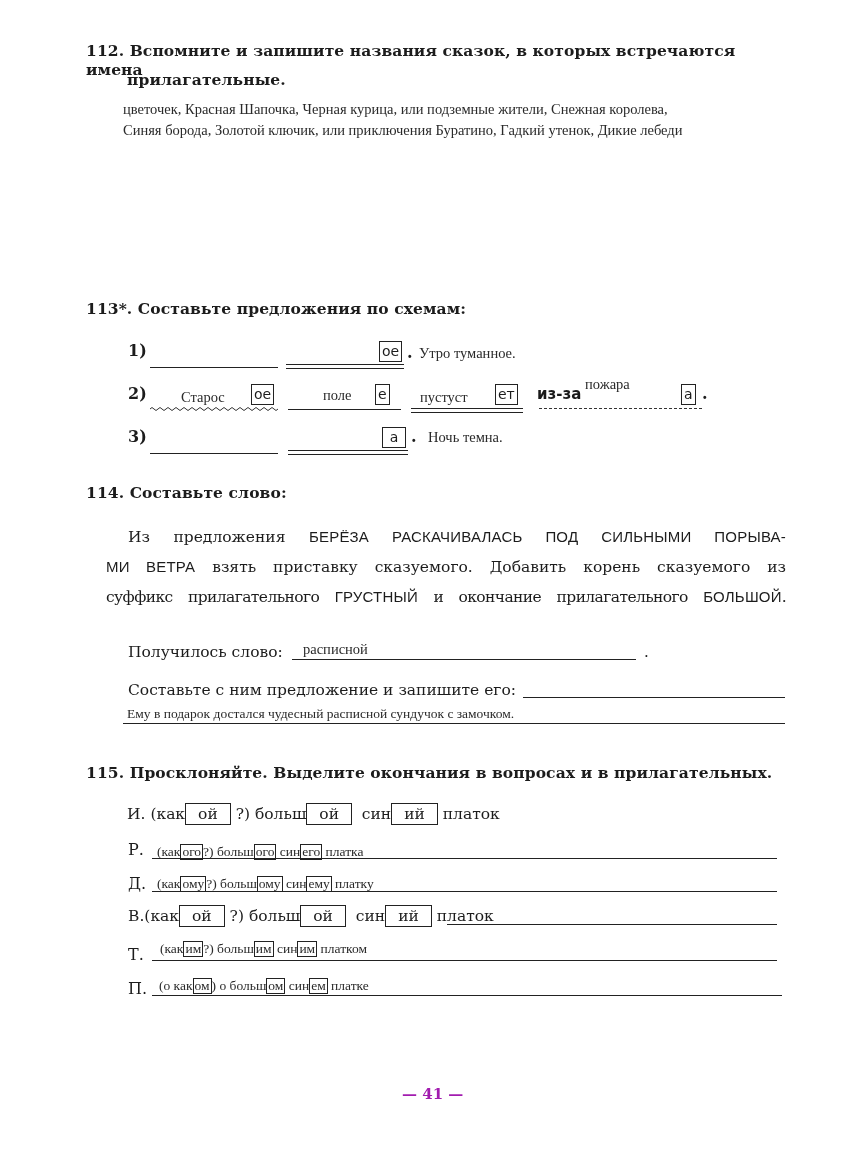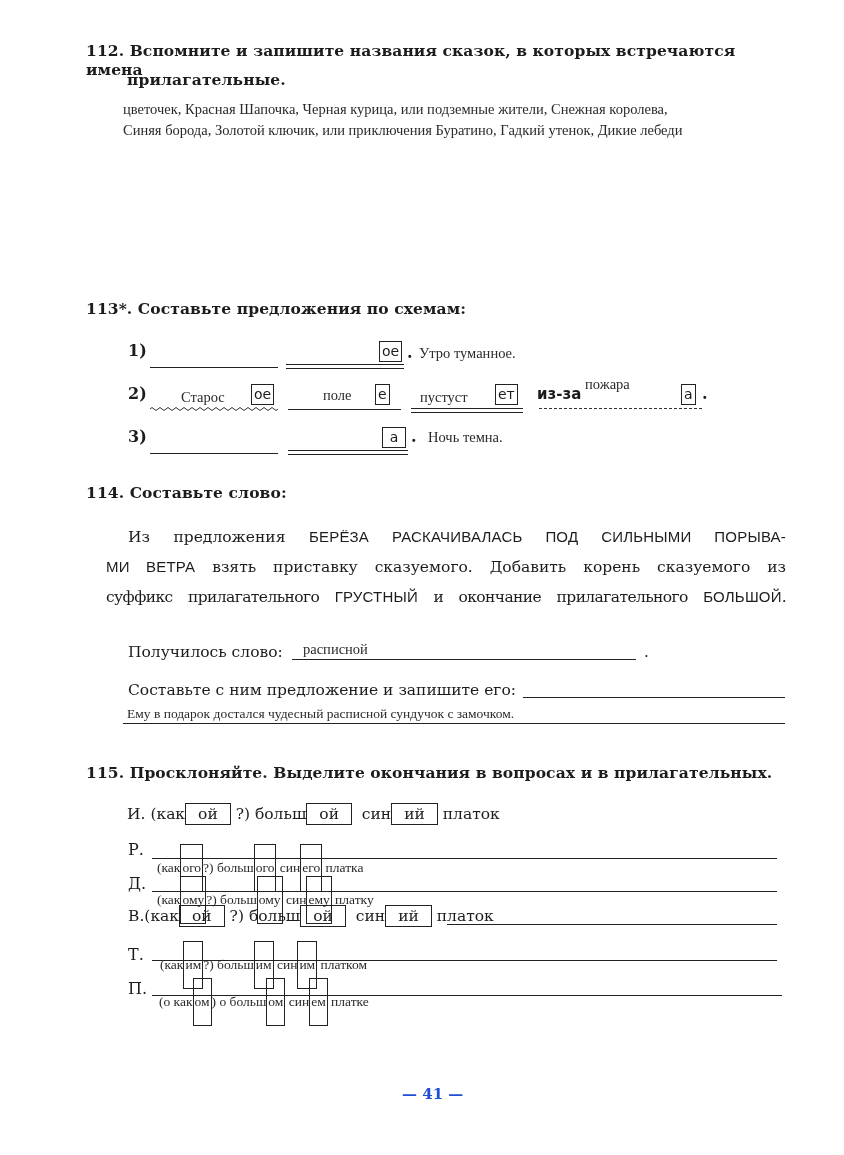--- a/index.html
+++ b/index.html
@@ -7,29 +7,29 @@
          font-family: "DejaVu Serif", "Liberation Serif", serif; color: #1a1a1a; }
   .abs { position: absolute; }
   .task-head { font-family: "DejaVu Serif", serif; font-weight: bold; font-size: 15.5px; color: #1c1c1c; letter-spacing: 0.1px; }
   .hand { font-family: "Liberation Serif", serif; font-size: 14.5px; color: #2a2a2a; }
   .body14 { font-family: "DejaVu Serif", serif; font-size: 15px; color: #1c1c1c; }
   .line { position: absolute; height: 0; border-top: 1px solid #222; }
   .dline { position: absolute; height: 3px; border-top: 1px solid #222; border-bottom: 1px solid #222; }
   .dashdot { position: absolute; height: 0; border-top: 1.3px dashed #333; }
   .box { position: absolute; border: 1.3px solid #222; font-family: "DejaVu Sans", sans-serif;
          font-size: 14px; line-height: 19px; height: 19px; text-align: center; padding: 0 2px; color:#1c1c1c; }
-  .sbox { display: inline-block; border: 1.2px solid #222; padding: 16px 1px; line-height: 14px; }
+  .sbox { display: inline-block; border: 1.2px solid #222; padding: 0 1px; line-height: 14px; }
   .bbox { display: inline-block; border: 1.3px solid #222; padding: 0 12px; line-height: 20px; }
   .row-label { font-family: "DejaVu Serif", serif; font-size: 16px; color: #1c1c1c; }
   .decl-big { font-family: "DejaVu Serif", serif; font-size: 15.5px; color:#1c1c1c; }
   .decl-small { font-family: "Liberation Serif", serif; font-size: 13.5px; color:#2a2a2a; }
   .para p { margin: 0; }
   .just { text-align: justify; text-align-last: justify; }
   .caps { font-family: "Liberation Sans", sans-serif; font-size: 15px; letter-spacing: 0.2px; }
-  .gray { color: #1d4ed8; }
+  .gray { color: #a21caf; }
 </style>
 </head>
 <body>
 
 <div class="abs task-head" style="left:86px; top:41px; width:700px;">
   <span>112.</span>
   <span>Вспомните и запишите названия сказок, в которых встречаются имена</span>
 </div>
 <div class="abs task-head" style="left:127px; top:70px;">прилагательные.</div>
 

